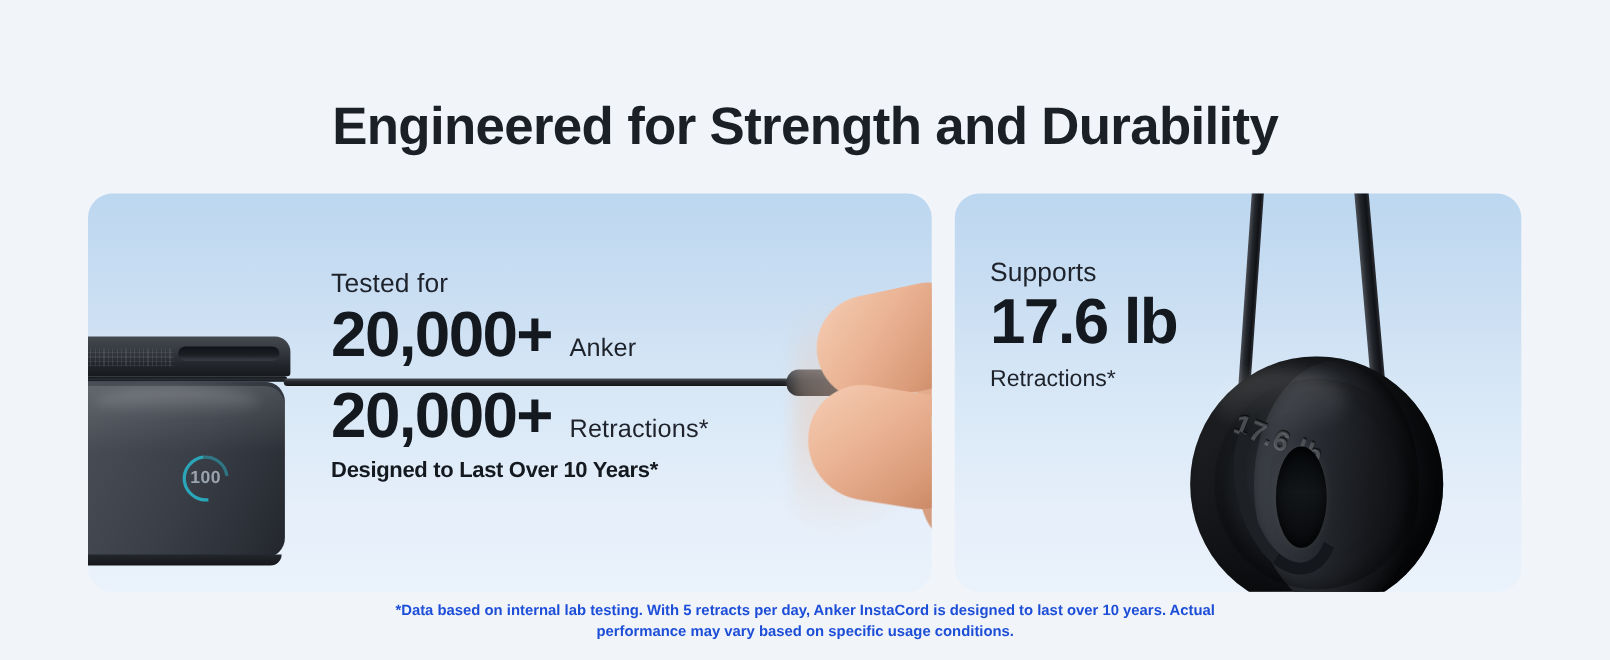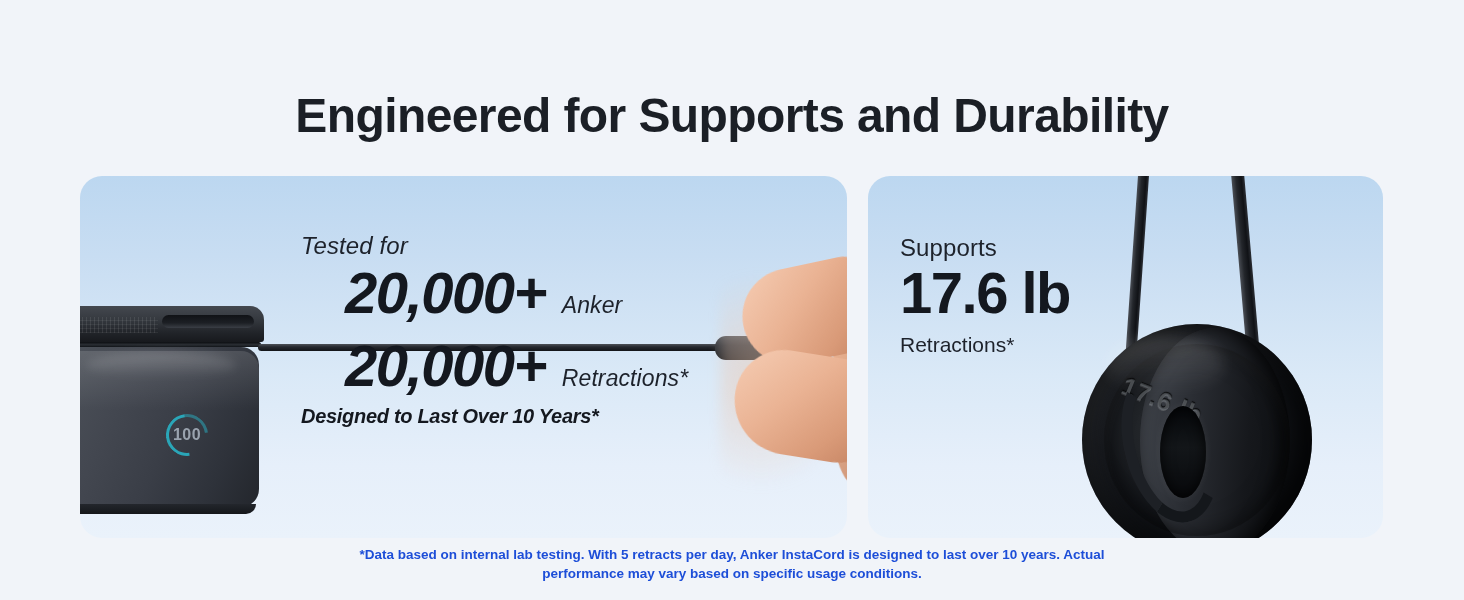--- a/index.html
+++ b/index.html
@@ -25,25 +25,25 @@
   .card{
     position:absolute;
     border-radius:22px;
     overflow:hidden;
     background:linear-gradient(180deg,#bcd7f0 0%,#c8ddf2 22%,#dae9f7 55%,#e6effa 80%,#eaf2fb 100%);
   }
   .card-left { left:80px;  top:176px; width:767px; height:362px; }
   .card-right{ left:868px; top:176px; width:515px; height:362px; }
 
   
-  .stat-block{ position:absolute; left:221px; top:58px;font-style:italic; }
+  .stat-block{ position:absolute; left:221px; top:70px; }
   .lbl-sm{
     font-size:24px; color:#1d222b; letter-spacing:0.1px; line-height:1;
   }
-  .row{ display:flex; align-items:baseline; gap:16px;margin-left:44px; }
+  .row{ display:flex; align-items:baseline; gap:16px; }
   .big-num{
     font-size:58px; font-weight:bold; color:#14181f;
     letter-spacing:-1.5px; line-height:1.08;
   }
   .unit{ font-size:23px; color:#1d222b; letter-spacing:0.1px; }
   .tagline{
     font-size:20px; font-weight:bold; color:#14181f;
     letter-spacing:-0.3px; margin-top:8px;
   }
   .gap-1{ margin-top:4px; }
@@ -232,21 +232,21 @@
   
   .footnote{
     position:absolute; left:50%; transform:translateX(-50%);
     top:545px; width:760px; text-align:center;
     font-size:13.5px; line-height:1.42; color:#1d4ed8;font-weight:bold;
   }
 </style>
 </head>
 <body>
 
-<div class="page-title">Engineered for Supports and Durability</div>
+<div class="page-title">Engineered for Strength and Durability</div>
 
 <div class="card card-left">
 
   <div class="pb">
     <div class="pb-top">
       <div class="pb-mesh"></div>
       <div class="pb-slot"></div>
     </div>
     <div class="pb-seam"></div>
     <div class="pb-body"></div>

